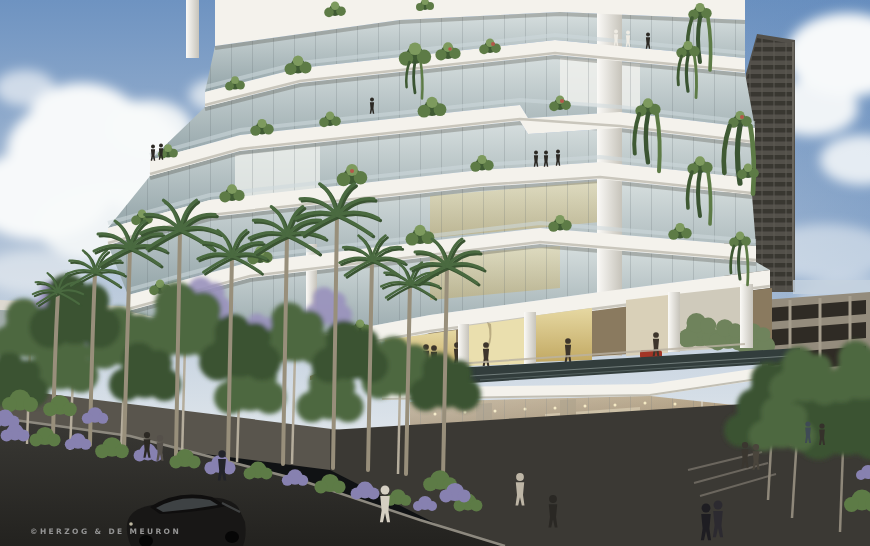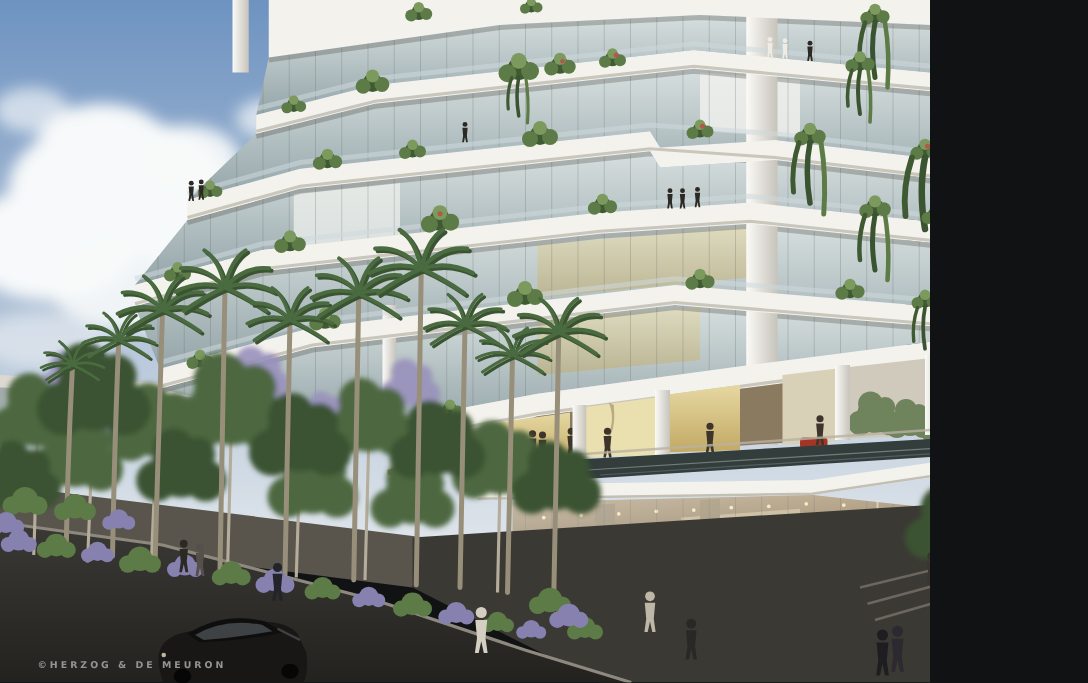--- a/index.html
+++ b/index.html
@@ -1,16 +1,16 @@
 <!DOCTYPE html>
 <html style="--sky_top: #6e93c1; --sky_mid: #a3b8d2; --sky_low: #dde4ea; --sky_deep: #5d87bb; --cloud: #f7f9fa; --slab: #f4f2ec; --slab_shade: #d8d5cc; --soffit: #b8b5ab; --glass_hi: #d7dfdf; --glass_lo: #93a4a8; --curtain: #eef0ec; --tower: #53504a; --tower_band: #34322d; --garage: #948c7d; --garage_dark: #2f2b25; --lobby_bg: #8a7a5f; --lobby_gold: #e6d8a2; --lobby_gold_deep: #c2a963; --retail_warm: #b3a183; --retail_deep: #6e5f49; --pool: #323d3c; --plant_dark: #3f5a33; --plant_mid: #5d7b46; --plant_light: #7d9a5e; --palm_trunk: #988f7b; --frond: #4a6a40; --frond_dark: #3a5432; --tree: #4d6840; --tree_dark: #3a5231; --tree_bg: #6f835c; --jacaranda: #9a92bd; --road: #2b2a27; --sidewalk: #59554d; --plaza: #3b3934; --curb: #8d897f; --flower: #8781b0; --flower_red: #b3574a; --car: #181716; --red_car: #a23526; --figure: #2c2924; --figure_light: #d5cfc2; --watermark: #949494;"><head>
 <meta charset="utf-8">
 <style>
   html,body{margin:0;padding:0;background:#101214;}
-  .stage{position:relative;width:744px;height:546px;overflow:hidden;
+  .stage{position:relative;width:870px;height:546px;overflow:hidden;
          font-family:"DejaVu Sans","Liberation Sans",sans-serif;}
   .stage svg{position:absolute;inset:0;display:block;}
   text.watermark{font-family:"DejaVu Sans","Liberation Sans",sans-serif;
     font-size:7.5px;font-weight:bold;letter-spacing:2.4px;
     fill:var(--watermark,#949494);}
 </style>
 </head>
 <body>
 
 <div class="stage">

